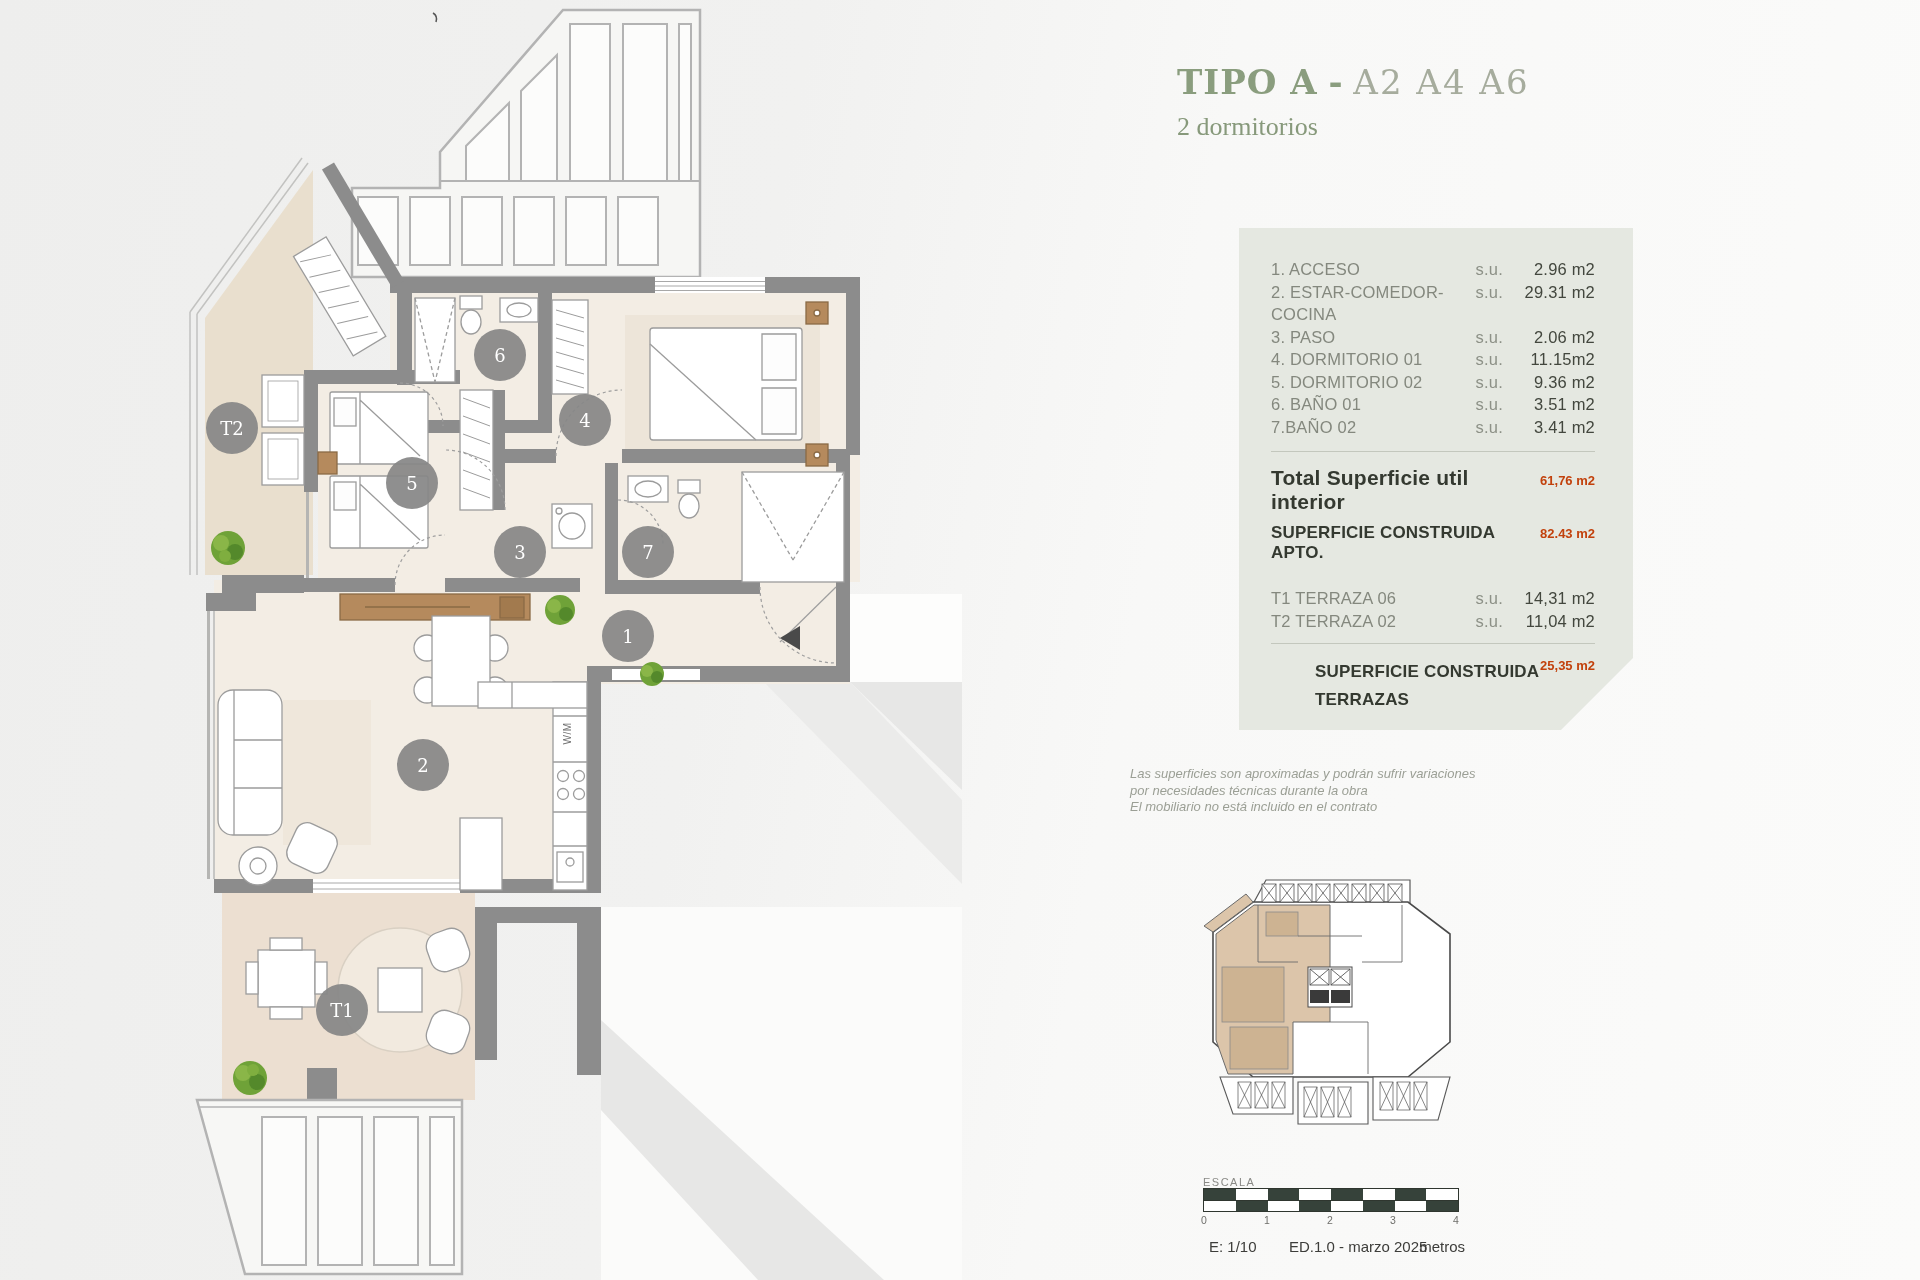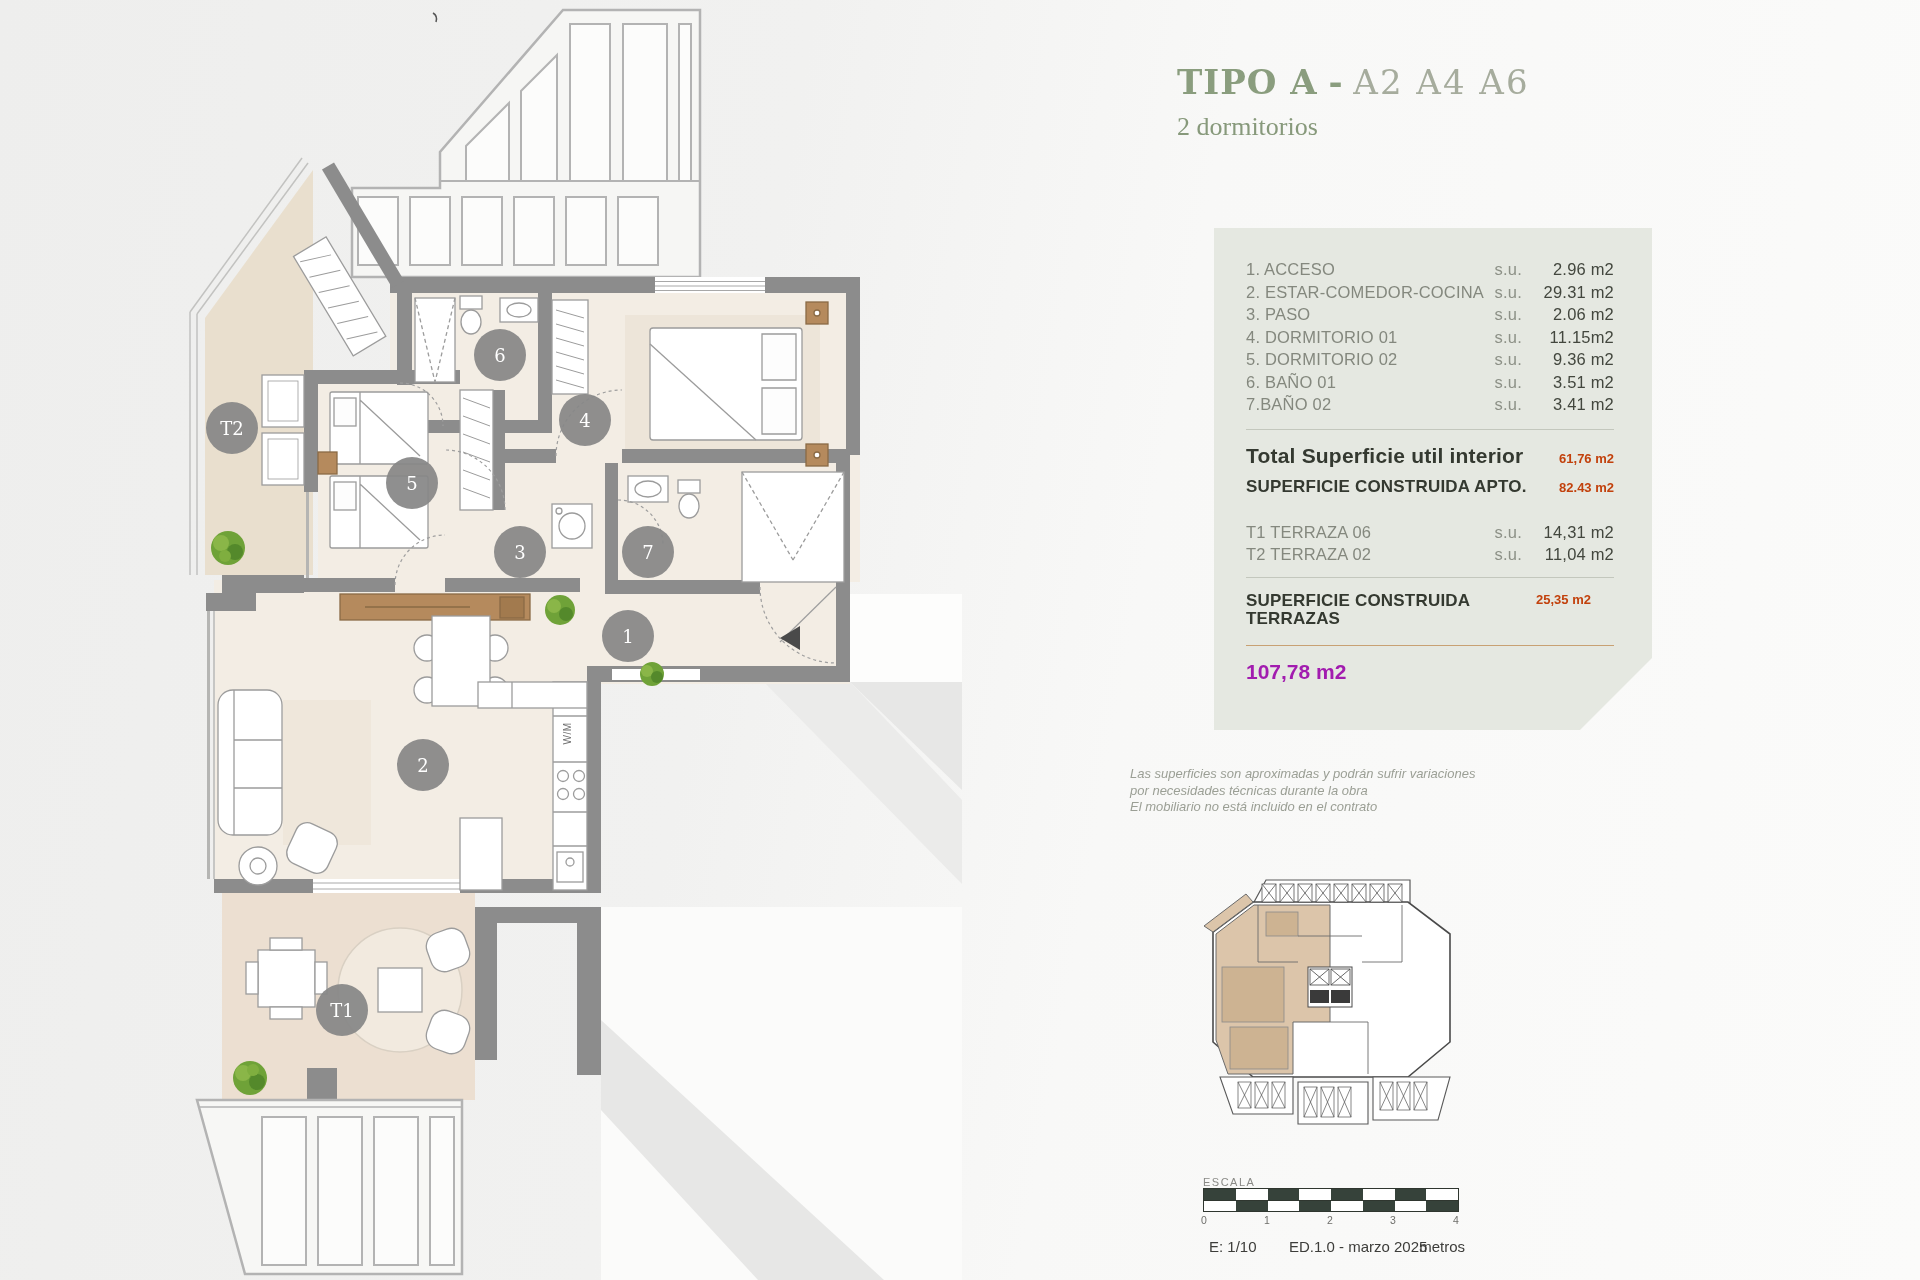--- a/index.html
+++ b/index.html
@@ -25,37 +25,37 @@
   }
   
   .title-block{position:absolute;left:1177px;top:58px;color:#8a9d7e;}
   .title-line{font-family:"DejaVu Serif", serif;font-size:34px;line-height:48px;}
   .title-line .t-bold{font-weight:bold;color:#8a9d7e;letter-spacing:1px;}
   .title-line .t-sep{font-weight:bold;color:#8a9d7e;}
   .title-line .t-units{color:#a6ac9d;letter-spacing:2px;}
   .subtitle{font-family:Liberation Serif, serif;font-size:26px;color:#87997b;margin-top:6px;}
 
   .panel{
-    position:absolute;left:1214px;top:228px;width:438px;height:502px;
+    position:absolute;left:1239px;top:228px;width:394px;height:502px;
     background:#e5e8e1;
     clip-path:polygon(0 0,100% 0,100% calc(100% - 72px),calc(100% - 72px) 100%,0 100%);
     box-sizing:border-box;padding:30px 38px 0 32px;
   }
   .a-row{display:flex;align-items:baseline;font-size:16.5px;line-height:22.5px;color:#84887e;letter-spacing:.2px;}
   .a-row .a-label{flex:1;}
   .a-row .a-unit{width:34px;text-align:right;color:#8d9187;}
   .a-row .a-val{width:92px;text-align:right;color:#43473e;}
   .p-divider{border-top:1px solid #c3c7bd;margin:13px 0 0 0;}
   .p-divider.tan{border-top-color:#c8a173;}
   .tot-row{display:flex;align-items:baseline;margin-top:14px;}
   .tot-row .t-label{flex:1;font-size:21px;color:#343930;font-weight:600;letter-spacing:.2px;}
   .tot-row.caps .t-label{font-size:17px;}
   .tot-row .t-val{font-size:13px;color:#c2410c;font-weight:600;text-align:right;}
   .tot-row.two-line{align-items:flex-start;}
-  .tot-row.two-line .t-label{line-height:18px;max-width:290px;}
+  .tot-row.two-line .t-label{line-height:28px;max-width:290px;margin-left:44px;}
   .tot-row.grand .t-val{color:#a21caf;font-weight:800;font-size:21px;}
   .terr-block{margin-top:24px;}
 
   .disclaimer{position:absolute;left:1130px;top:766px;font-size:13px;line-height:16.5px;color:#9b9f95;font-style:italic;}
 
   .keyplan{position:absolute;left:1158px;top:872px;}
 
   .scalebar{position:absolute;left:1203px;top:1176px;width:256px;}
   .escala{font-size:11px;color:#8a8a86;letter-spacing:1.5px;}
   .bar{position:relative;width:254px;height:22px;border:1px solid #2f362f;background:#fff;}

